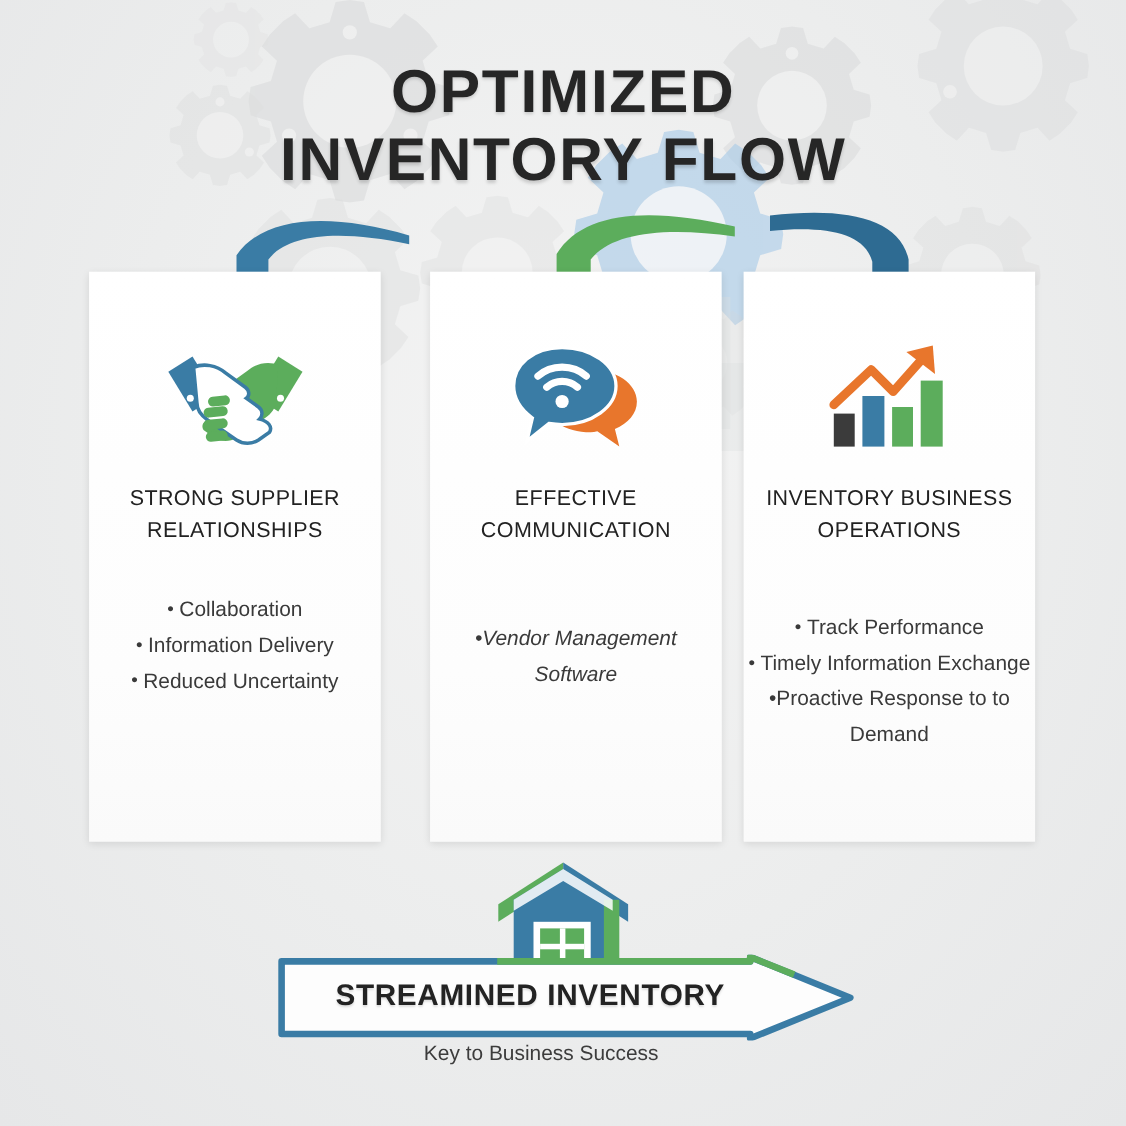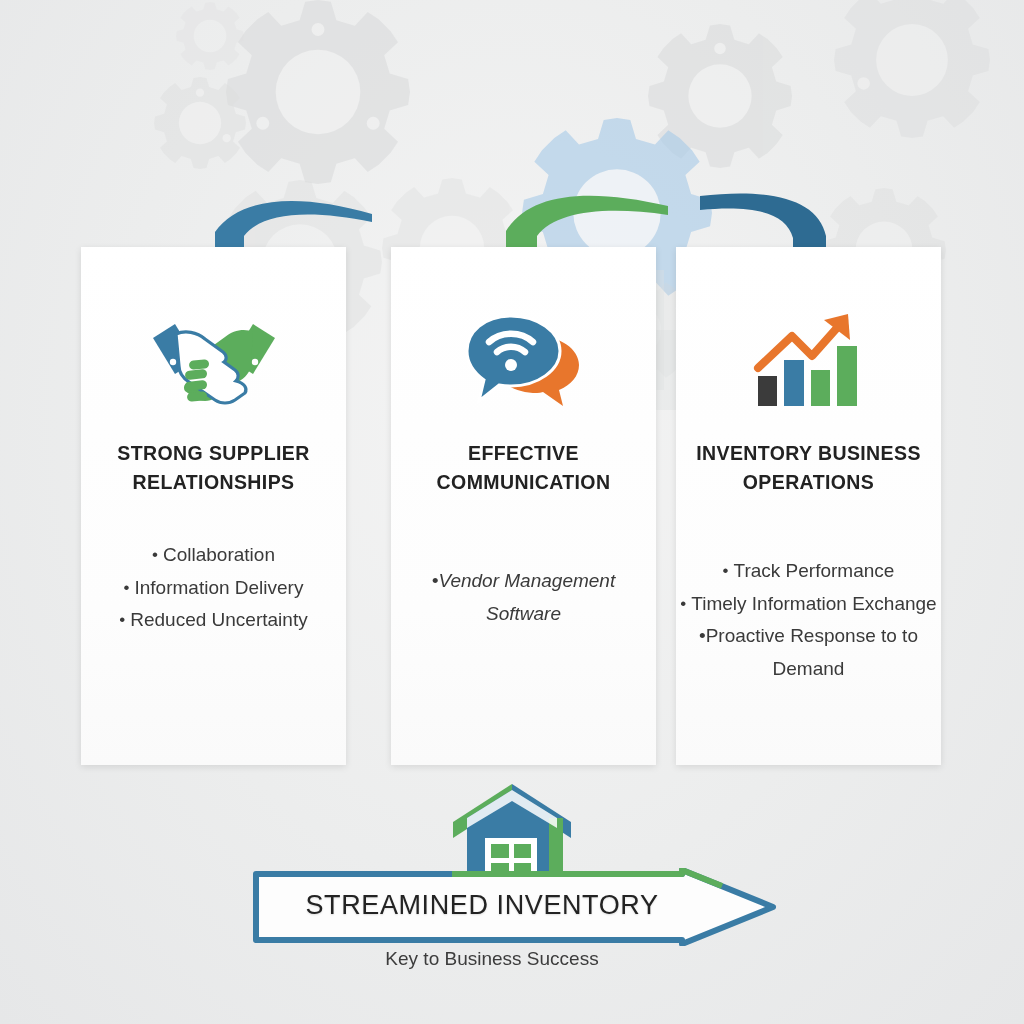--- a/index.html
+++ b/index.html
@@ -72,21 +72,21 @@
     align-items: center;
     justify-content: center;
   }
   .card-heading {
     position: absolute;
     left: -6px;
     top: 192px;
     width: 277px;
     text-align: center;
     font-size: 19.5px;
-    font-weight: bold;
+    font-weight: normal;
     letter-spacing: 0.4px;
     line-height: 1.47;
     color: #222222;
     white-space: pre-line;
   }
   .card-bullets {
     position: absolute;
     left: -14px;
     top: 292px;
     width: 293px;
@@ -125,21 +125,21 @@
     height: 78px;
     z-index: 9;
   }
   .banner-label {
     position: absolute;
     left: 252px;
     top: 890px;
     width: 460px;
     text-align: center;
     font-size: 27px;
-    font-weight: normal;
+    font-weight: bold;
     letter-spacing: 0.6px;
     color: #232323;
     z-index: 10;
     text-shadow: 0 1px 2px rgba(0,0,0,0.13);
   }
   .banner-sub {
     position: absolute;
     left: 262px;
     top: 948px;
     width: 460px;
@@ -214,20 +214,24 @@
     </g>
     <g transform="translate(210,36) scale(0.34)" opacity="0.3" fill="#dededf">
       <use href="#gearShape"></use>
       <circle cx="0" cy="0" r="48" fill="#f1f1f1"></circle>
     </g>
 
     <rect x="620" y="270" width="44" height="120" fill="#dedfdf" opacity="0.35"></rect>
     <rect x="655" y="330" width="30" height="80" fill="#dcdddd" opacity="0.3"></rect>
   </svg>
 
+  <div class="title-block">
+    <div class="title-line">OPTIMIZED</div>
+    <div class="title-line">INVENTORY FLOW</div>
+  </div>
 
   <svg class="arrows-layer" viewBox="0 0 1024 1024" xmlns="http://www.w3.org/2000/svg">
 
     <g>
       <path d="M372,214 C300,193 240,196 215,232 L215,248 L182,248 L213,292 L248,248 L244,248 L244,236 C262,212 310,209 372,222 Z" fill="#3a7ca5"></path>
     </g>
 
     <g>
       <path d="M668,206 C590,188 530,192 506,231 L506,248 L474,248 L506,294 L541,248 L537,248 L537,236 C556,211 606,206 668,215 Z" fill="#5cad5c"></path>
     </g>

